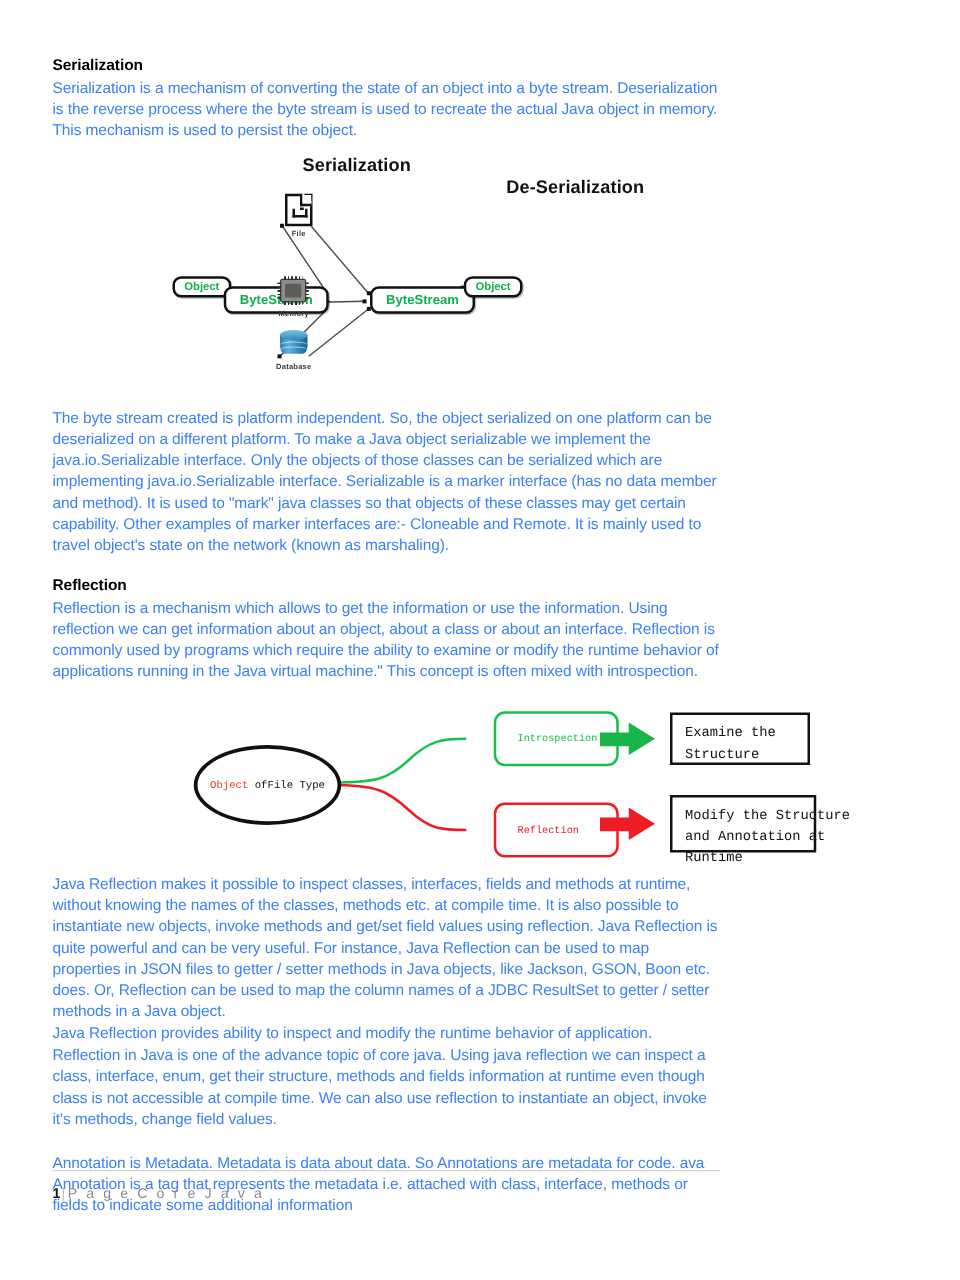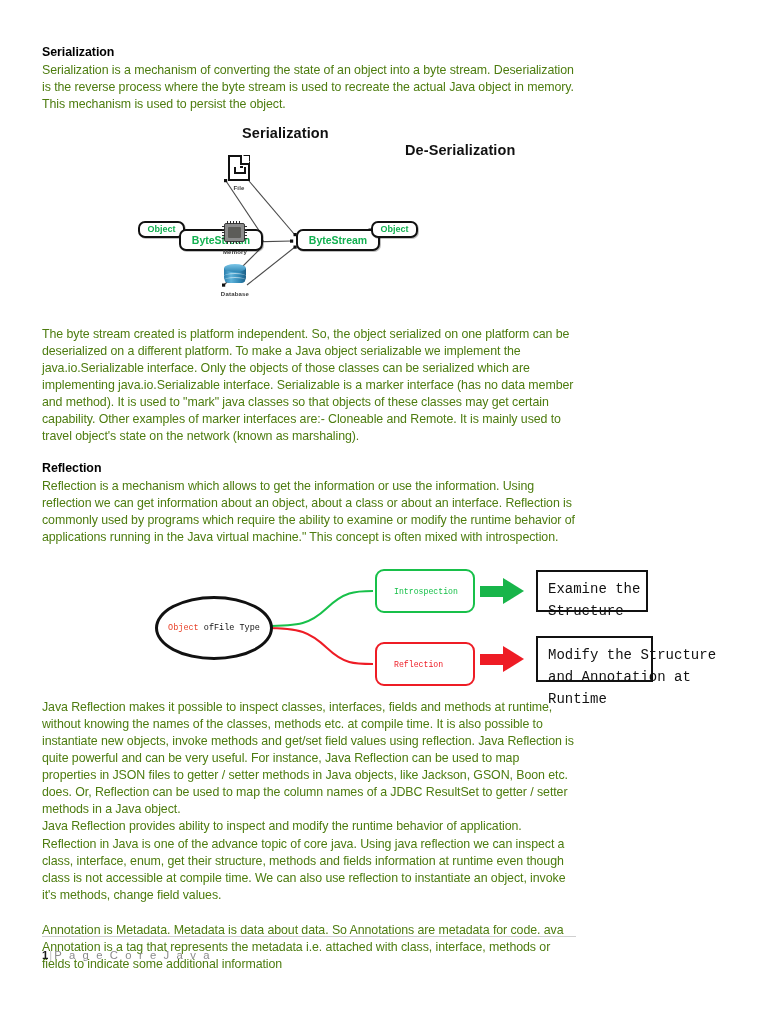--- a/index.html
+++ b/index.html
@@ -26,21 +26,21 @@
     font-size: 12.4px;
     font-weight: bold;
     color: #000;
     line-height: 1.35;
     margin: 0 0 1px 0;
     letter-spacing: -0.05px;
   }
   .para {
     font-size: 12.4px;
     line-height: 1.375;
-    color: #4d7c0f;
+    color: #3b82f6;
     margin: 0;
     text-align: left;
     letter-spacing: -0.08px;
   }
   .spacer-sm { height: 9px; }
   .spacer-md { height: 15px; }
   .spacer-lg { height: 18px; }
 
   
   .fig-serialization {
@@ -209,38 +209,39 @@
     position: absolute;
     box-sizing: border-box;
     border-radius: 9px;
     background: #fff;
     font-family: "Liberation Mono", monospace;
     font-size: 8.2px;
     display: flex;
     align-items: center;
     padding-left: 17px;
     white-space: nowrap;
+    margin-left: 20px;
   }
   .rbox.introspection {
     left: 333px; top: 9px; width: 100px; height: 44px;
     border: 2px solid #18c04a;
     color: #18c04a;
   }
   .rbox.reflection {
     left: 333px; top: 82px; width: 100px; height: 44px;
     border: 2px solid #ee1c25;
     color: #ee1c25;
   }
   .sqbox {
     position: absolute;
     box-sizing: border-box;
     border: 2.2px solid #111;
     background: #fff;
     font-family: "Liberation Mono", monospace;
-    font-size: 14px;
+    font-size: 11px;
     line-height: 1.55;
     color: #111;
     padding: 7px 0 0 10px;
     white-space: pre;
   }
   .sqbox.examine { left: 494px; top: 10px; width: 112px; height: 42px; }
   .sqbox.modify  { left: 494px; top: 76px; width: 117px; height: 46px; }
 
   .fat-arrow { position: absolute; width: 44px; height: 26px; }
   .fat-arrow .shaft {

